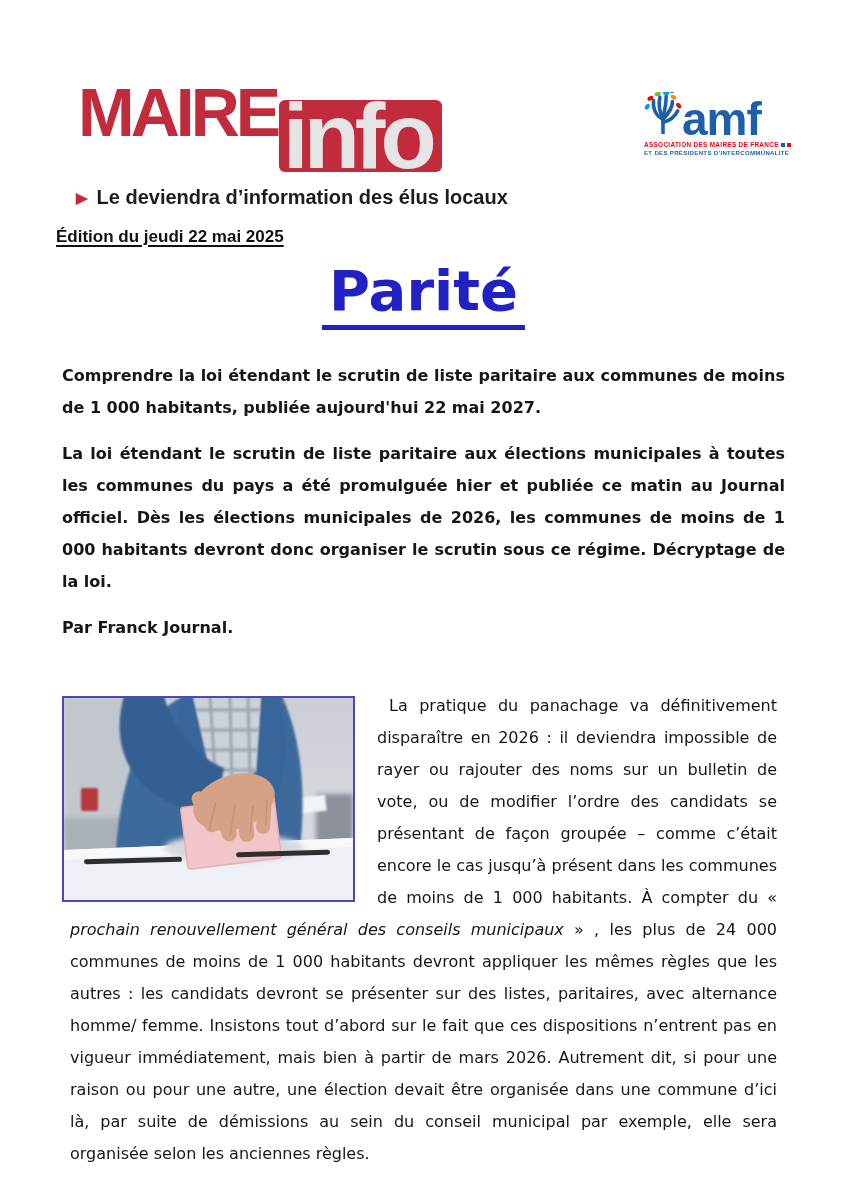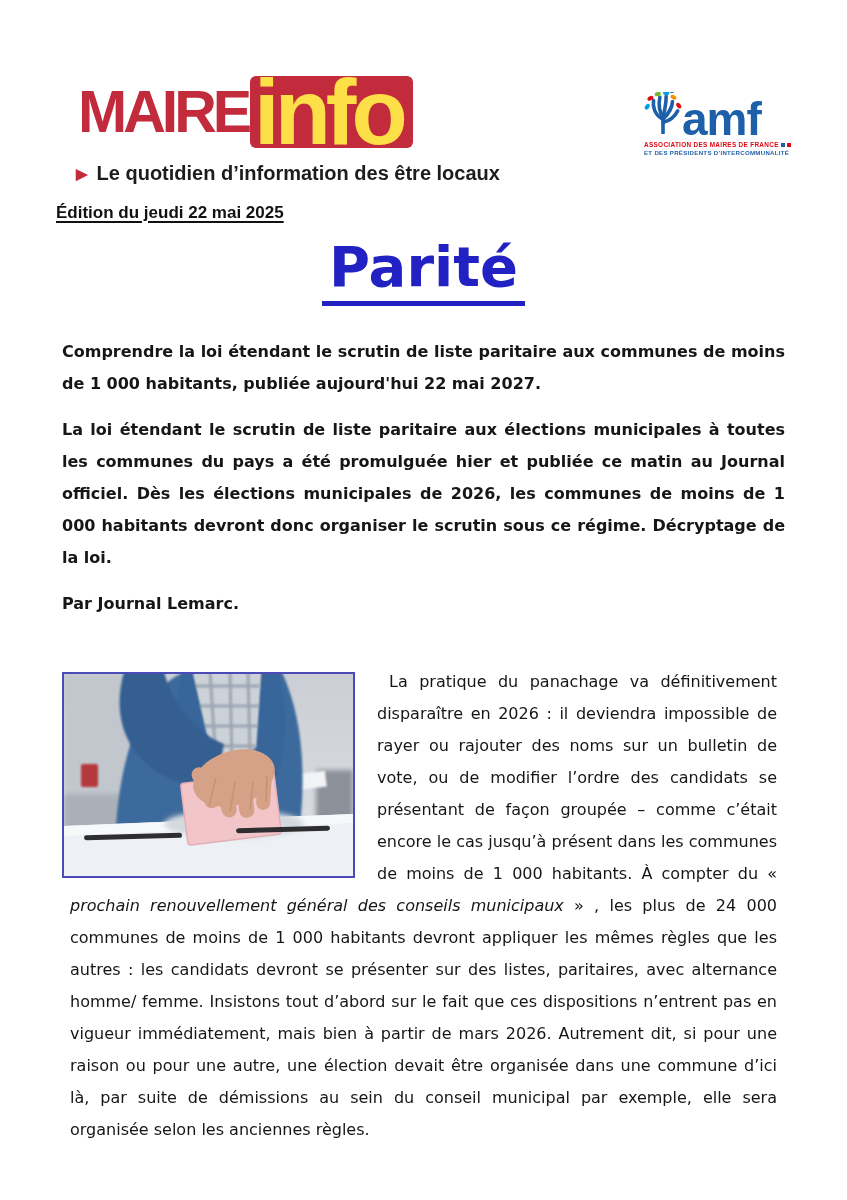--- a/index.html
+++ b/index.html
@@ -6,28 +6,29 @@
   .page{
     width:847px;height:1200px;overflow:hidden;position:relative;
     background:#ffffff;box-sizing:border-box;
     font-family:"DejaVu Sans",sans-serif;color:#1a1a1a;
   }
   
   .header{position:relative;padding:76px 55px 0 62px;}
   .logo-row{display:flex;align-items:flex-start;padding-left:16px;}
   .logo-word{
     font-family:"Liberation Sans",sans-serif;font-weight:700;
-    font-size:59px;line-height:72px;letter-spacing:-4px;color:#c12b3c;
+    font-size:68px;line-height:72px;letter-spacing:-4px;color:#c12b3c;
     white-space:nowrap;
   }
   .logo-badge{
     font-family:"Liberation Sans",sans-serif;font-weight:700;
-    font-size:92px;line-height:72px;letter-spacing:-5px;color:#fde047;
+    font-size:92px;line-height:72px;letter-spacing:-5px;color:#e5e5e5;
     background:#c12b3c;border-radius:6px;padding:0 10px 0 4px;margin-left:2px;
     white-space:nowrap;
+    margin-top:24px;
   }
   .amf{position:absolute;top:92px;right:55px;width:148px;}
   .amf-top{display:flex;align-items:flex-end;}
   .amf-word{
     font-family:"Liberation Sans",sans-serif;font-weight:700;
     font-size:46px;line-height:38px;letter-spacing:-1px;color:#1e5fa9;
   }
   .amf-line1{margin-top:3px;font-family:"Liberation Sans",sans-serif;font-weight:700;
     font-size:6.4px;letter-spacing:.32px;color:#e30613;white-space:nowrap;display:flex;align-items:center;gap:2px;}
   .amf-line2{font-family:"Liberation Sans",sans-serif;font-weight:700;
@@ -102,34 +103,34 @@
       <div class="amf-line1">
         <span>ASSOCIATION DES MAIRES DE FRANCE</span>
         <span class="flag-sq flag-b"></span>
         <span class="flag-sq flag-r"></span>
       </div>
       <div class="amf-line2">ET DES PRÉSIDENTS D’INTERCOMMUNALITÉ</div>
     </div>
 
     <div class="tagline">
       <span class="arrow">▶</span>
-      <span>Le quotidien d’information des être locaux</span>
+      <span>Le deviendra d’information des élus locaux</span>
     </div>
 
     <div class="edition">Édition du jeudi 22 mai 2025</div>
   </div>
 
   <div class="title-wrap">
     <span class="title">Parité</span>
   </div>
 
   <div class="content">
     <p class="lead lead1">Comprendre la loi étendant le scrutin de liste paritaire aux communes de moins de 1 000 habitants, publiée aujourd'hui 22 mai 2027.</p>
     <p class="lead lead2">La loi étendant le scrutin de liste paritaire aux élections municipales à toutes les communes du pays a été promulguée hier et publiée ce matin au Journal officiel. Dès les élections municipales de 2026, les communes de moins de 1 000 habitants devront donc organiser le scrutin sous ce régime. Décryptage de la loi.</p>
-    <div class="byline">Par Journal Lemarc.</div>
+    <div class="byline">Par Franck Journal.</div>
 
     <div class="article">
       <div class="photo">
         <svg viewBox="0 0 289 202">
           <defs>
             <filter id="b1" x="-20%" y="-20%" width="140%" height="140%">
                 <feGaussianBlur stdDeviation="1.2"></feGaussianBlur>
               </filter>
             <filter id="b2" x="-30%" y="-30%" width="160%" height="160%">
                 <feGaussianBlur stdDeviation="2.6"></feGaussianBlur>

